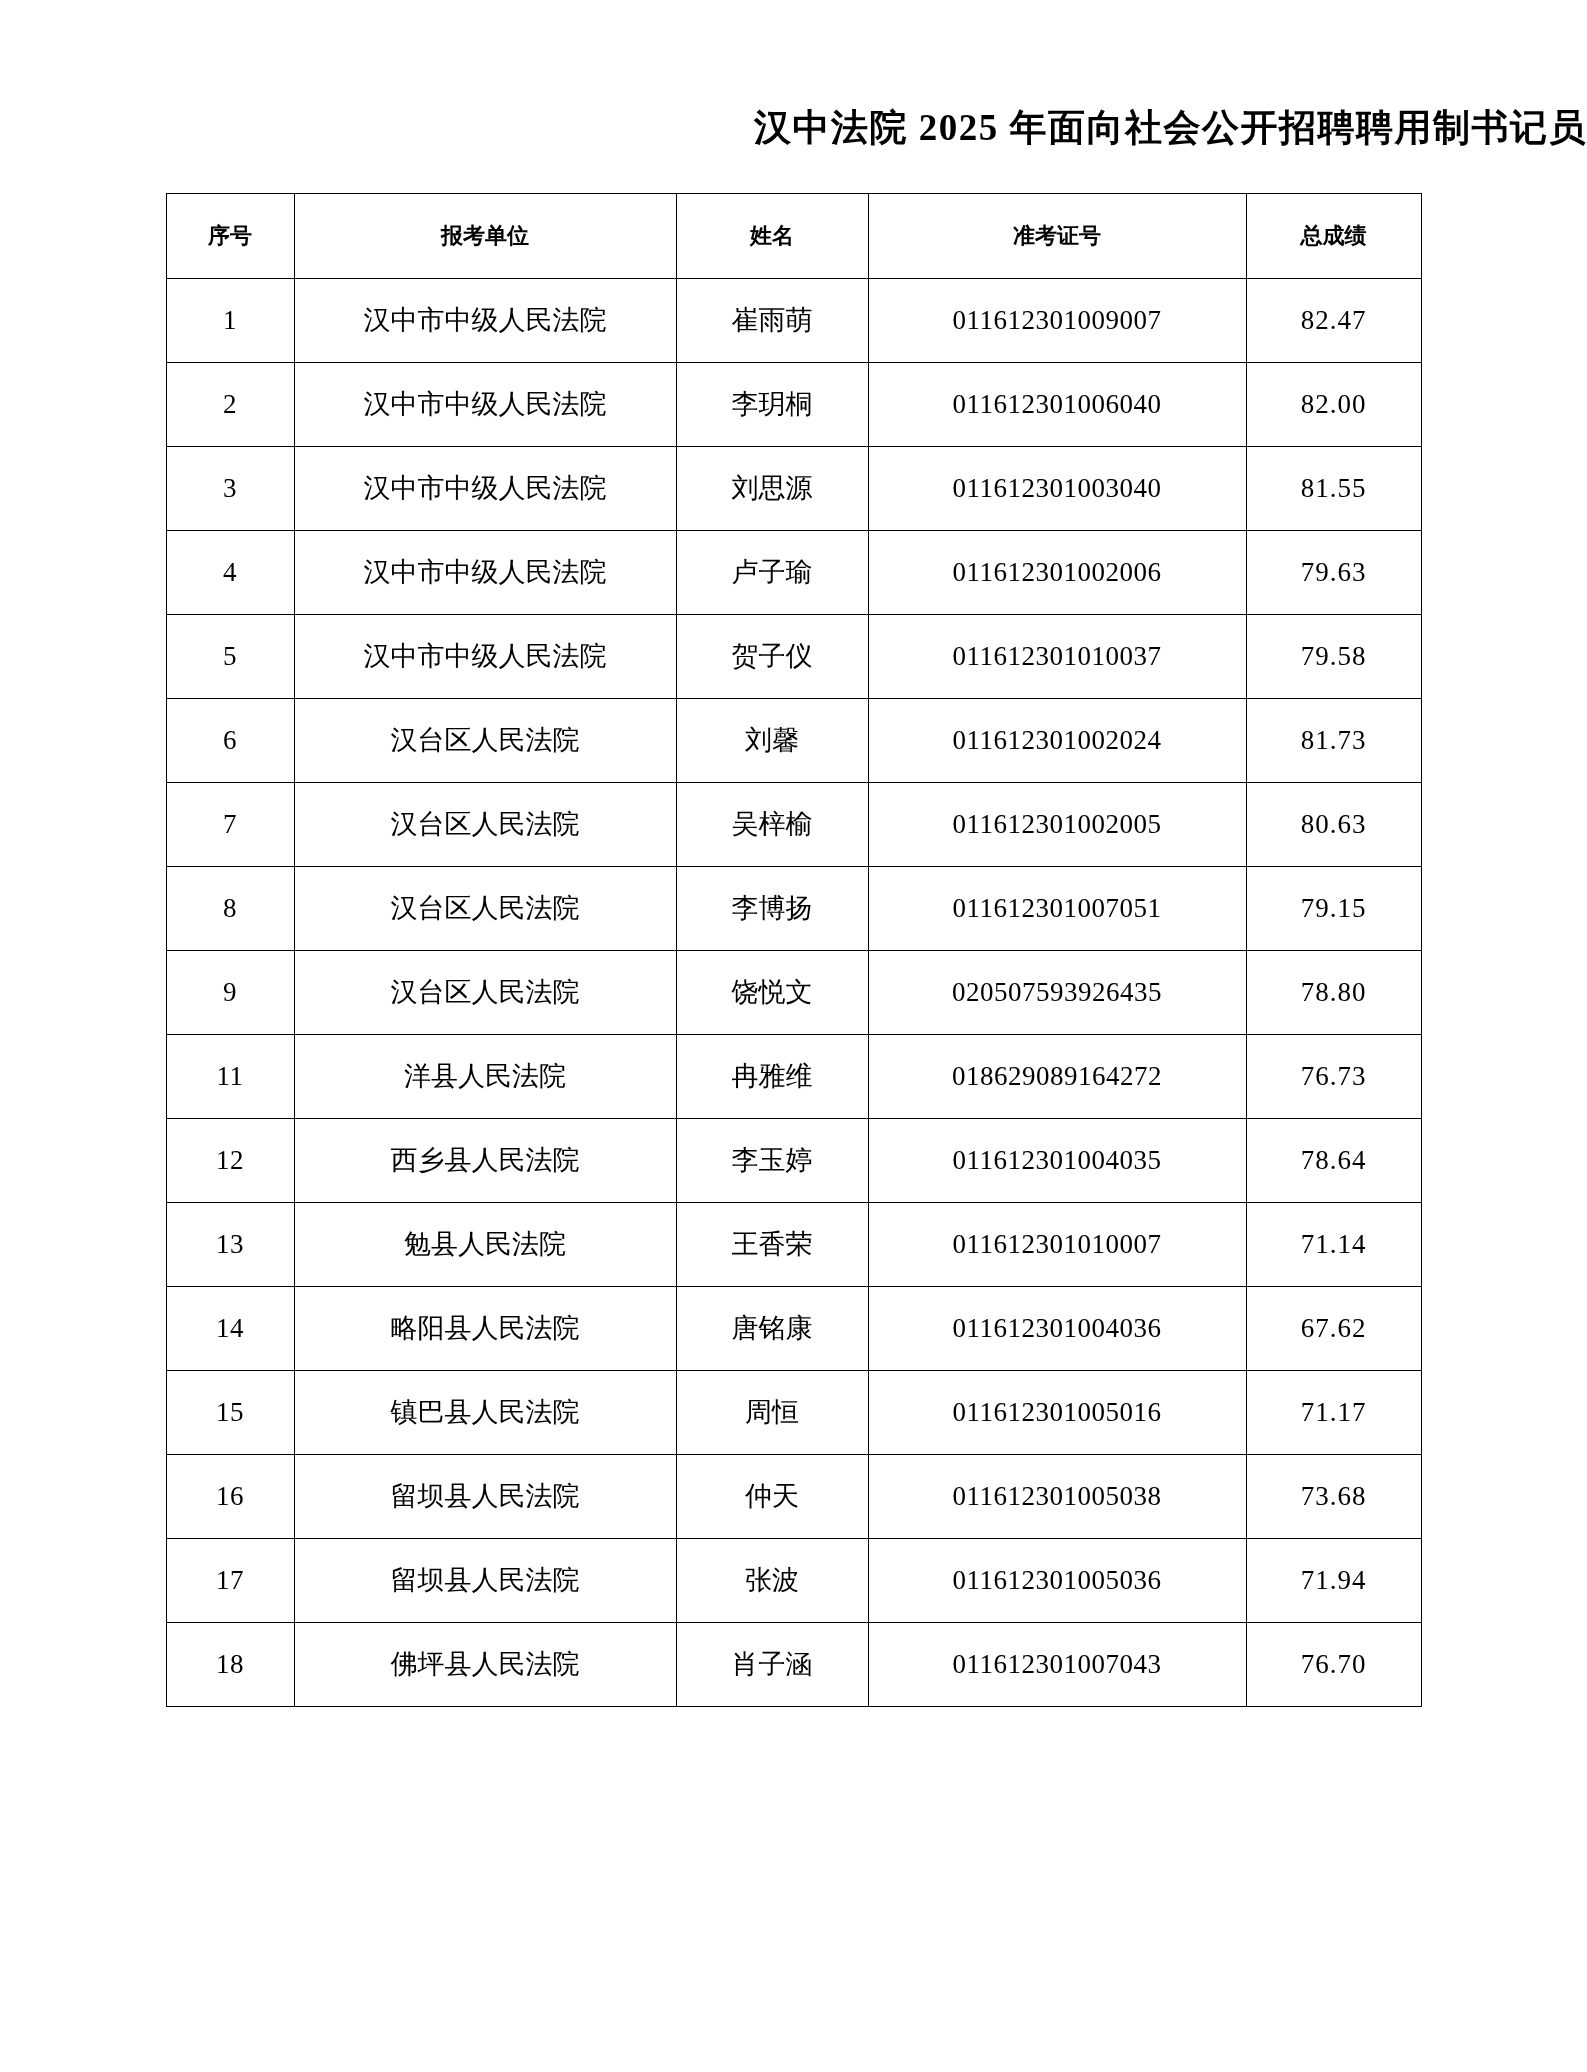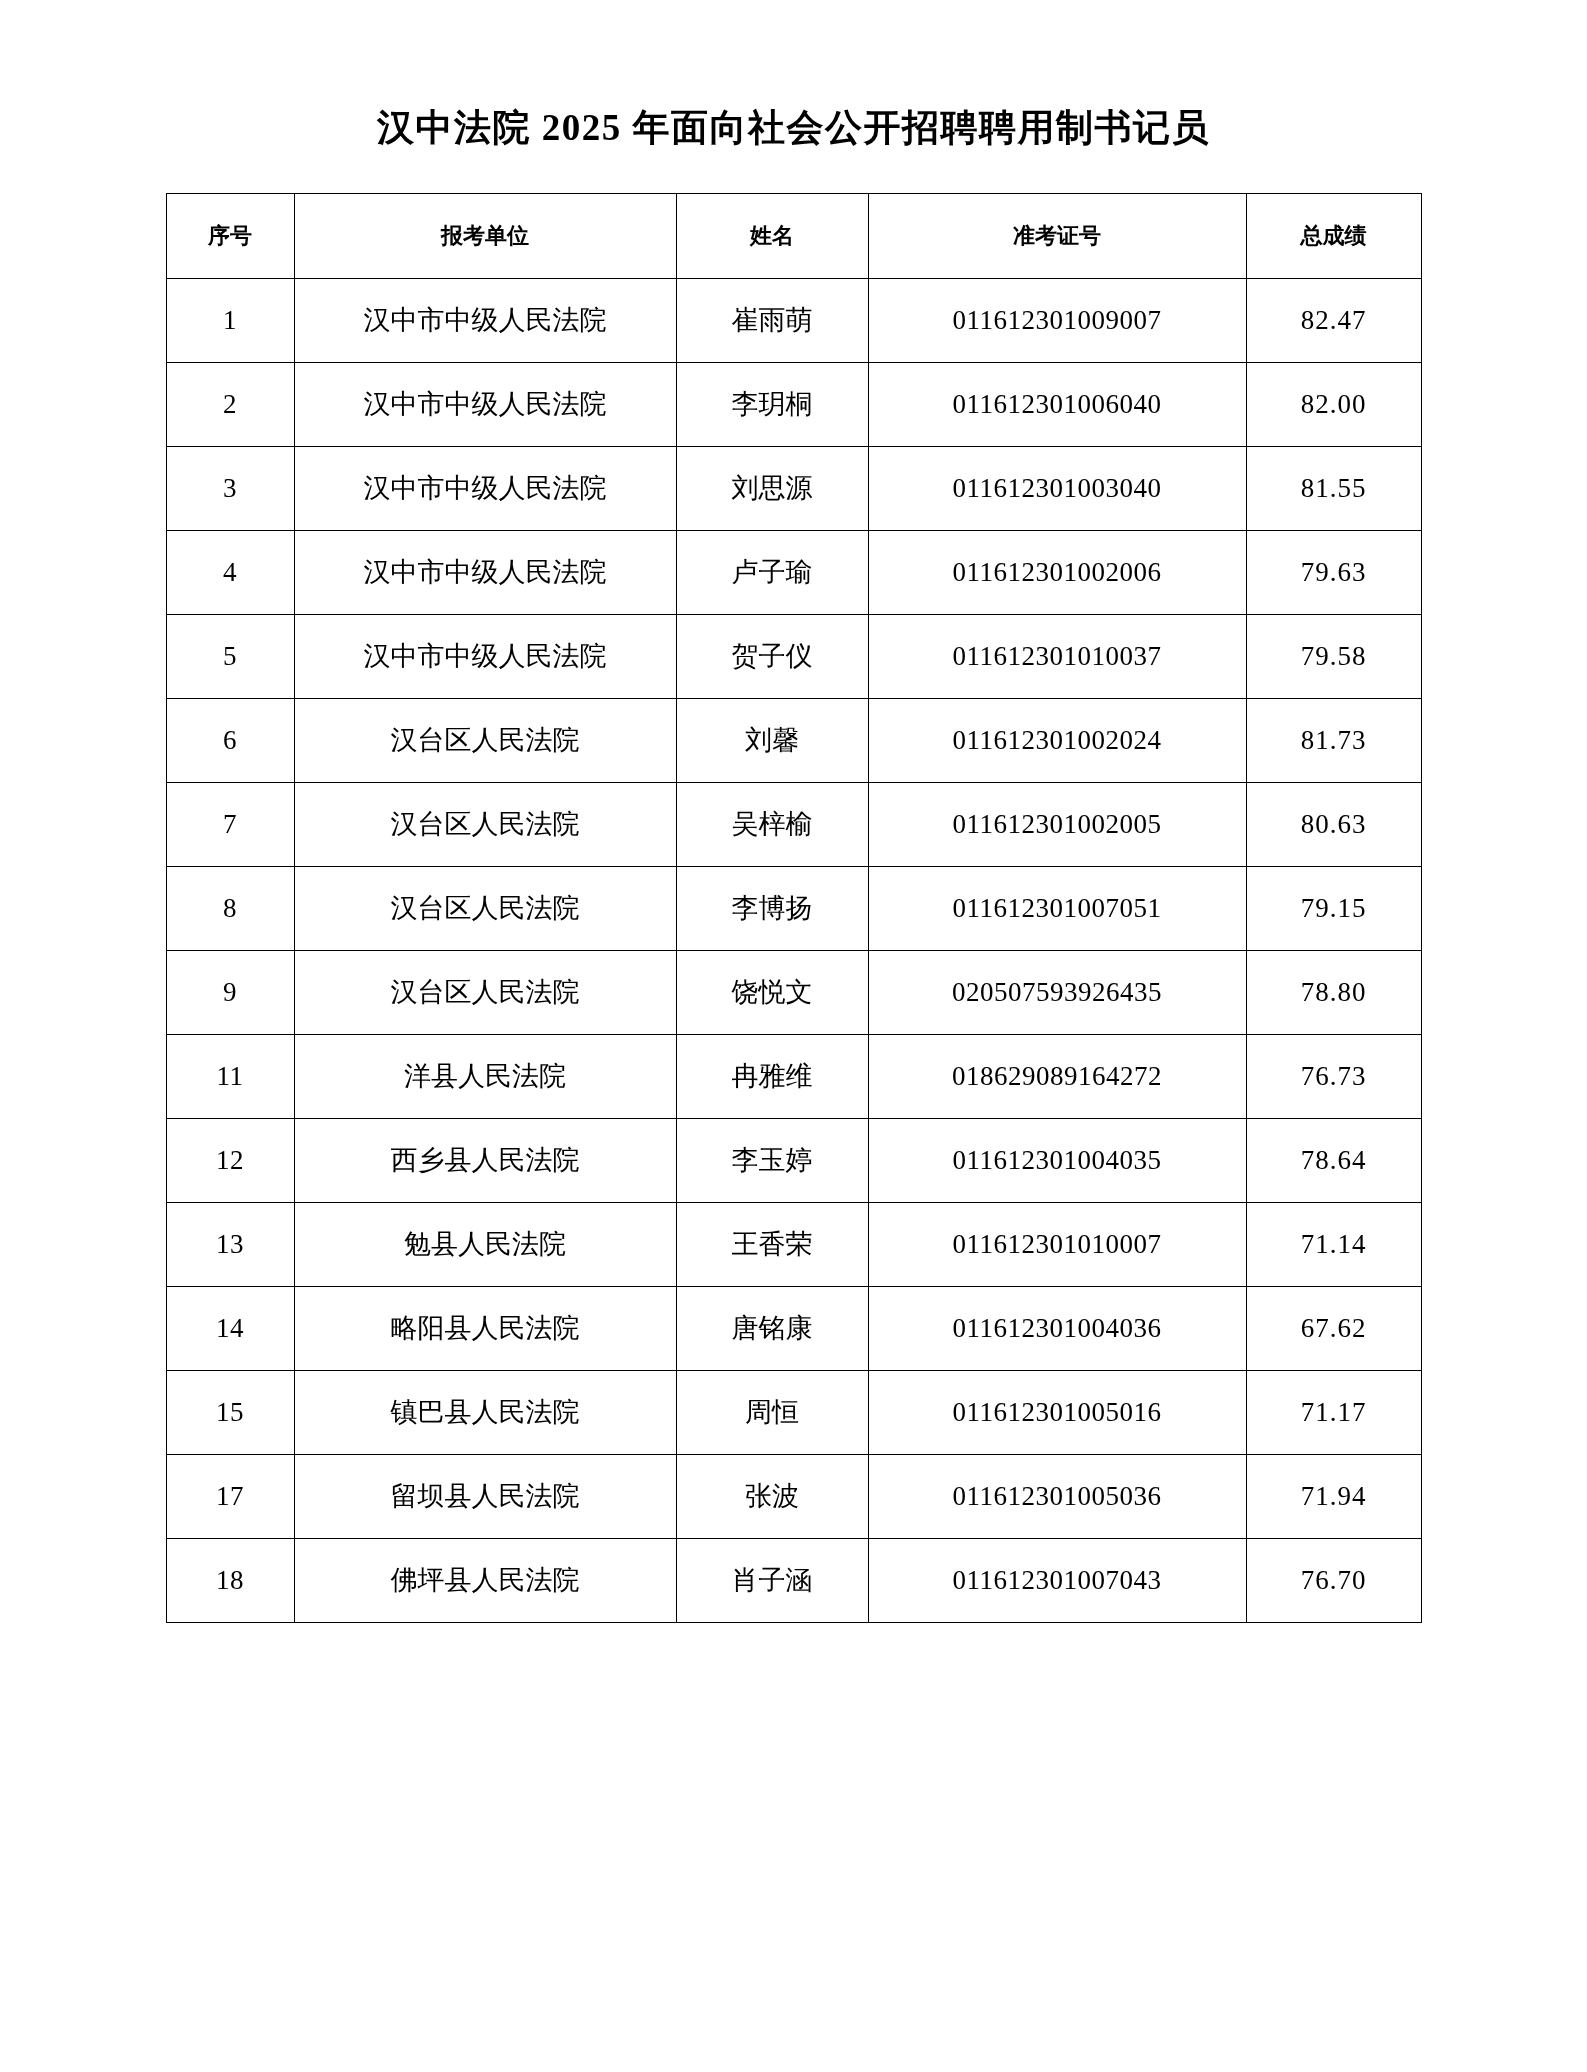--- a/index.html
+++ b/index.html
@@ -15,21 +15,21 @@
     overflow: hidden;
   }
   .page {
     width: 1587px;
     height: 2072px;
     position: relative;
     box-sizing: border-box;
     padding: 0;
   }
   .title-block {
-    text-align: center;
+    text-align: right;
     padding-top: 96px;
   }
   .title-line {
     font-size: 37px;
     font-weight: bold;
     letter-spacing: 1.5px;
     line-height: 1.75;
   }
   .table-wrap {
     margin-top: 32px;
@@ -188,20 +188,27 @@
           <td class="num score">67.62</td>
         </tr>
         <tr>
           <td class="num">15</td>
           <td>镇巴县人民法院</td>
           <td>周恒</td>
           <td class="num">011612301005016</td>
           <td class="num score">71.17</td>
         </tr>
         <tr>
+          <td class="num">16</td>
+          <td>留坝县人民法院</td>
+          <td>仲天</td>
+          <td class="num">011612301005038</td>
+          <td class="num score">73.68</td>
+        </tr>
+        <tr>
           <td class="num">17</td>
           <td>留坝县人民法院</td>
           <td>张波</td>
           <td class="num">011612301005036</td>
           <td class="num score">71.94</td>
         </tr>
         <tr>
           <td class="num">18</td>
           <td>佛坪县人民法院</td>
           <td>肖子涵</td>

